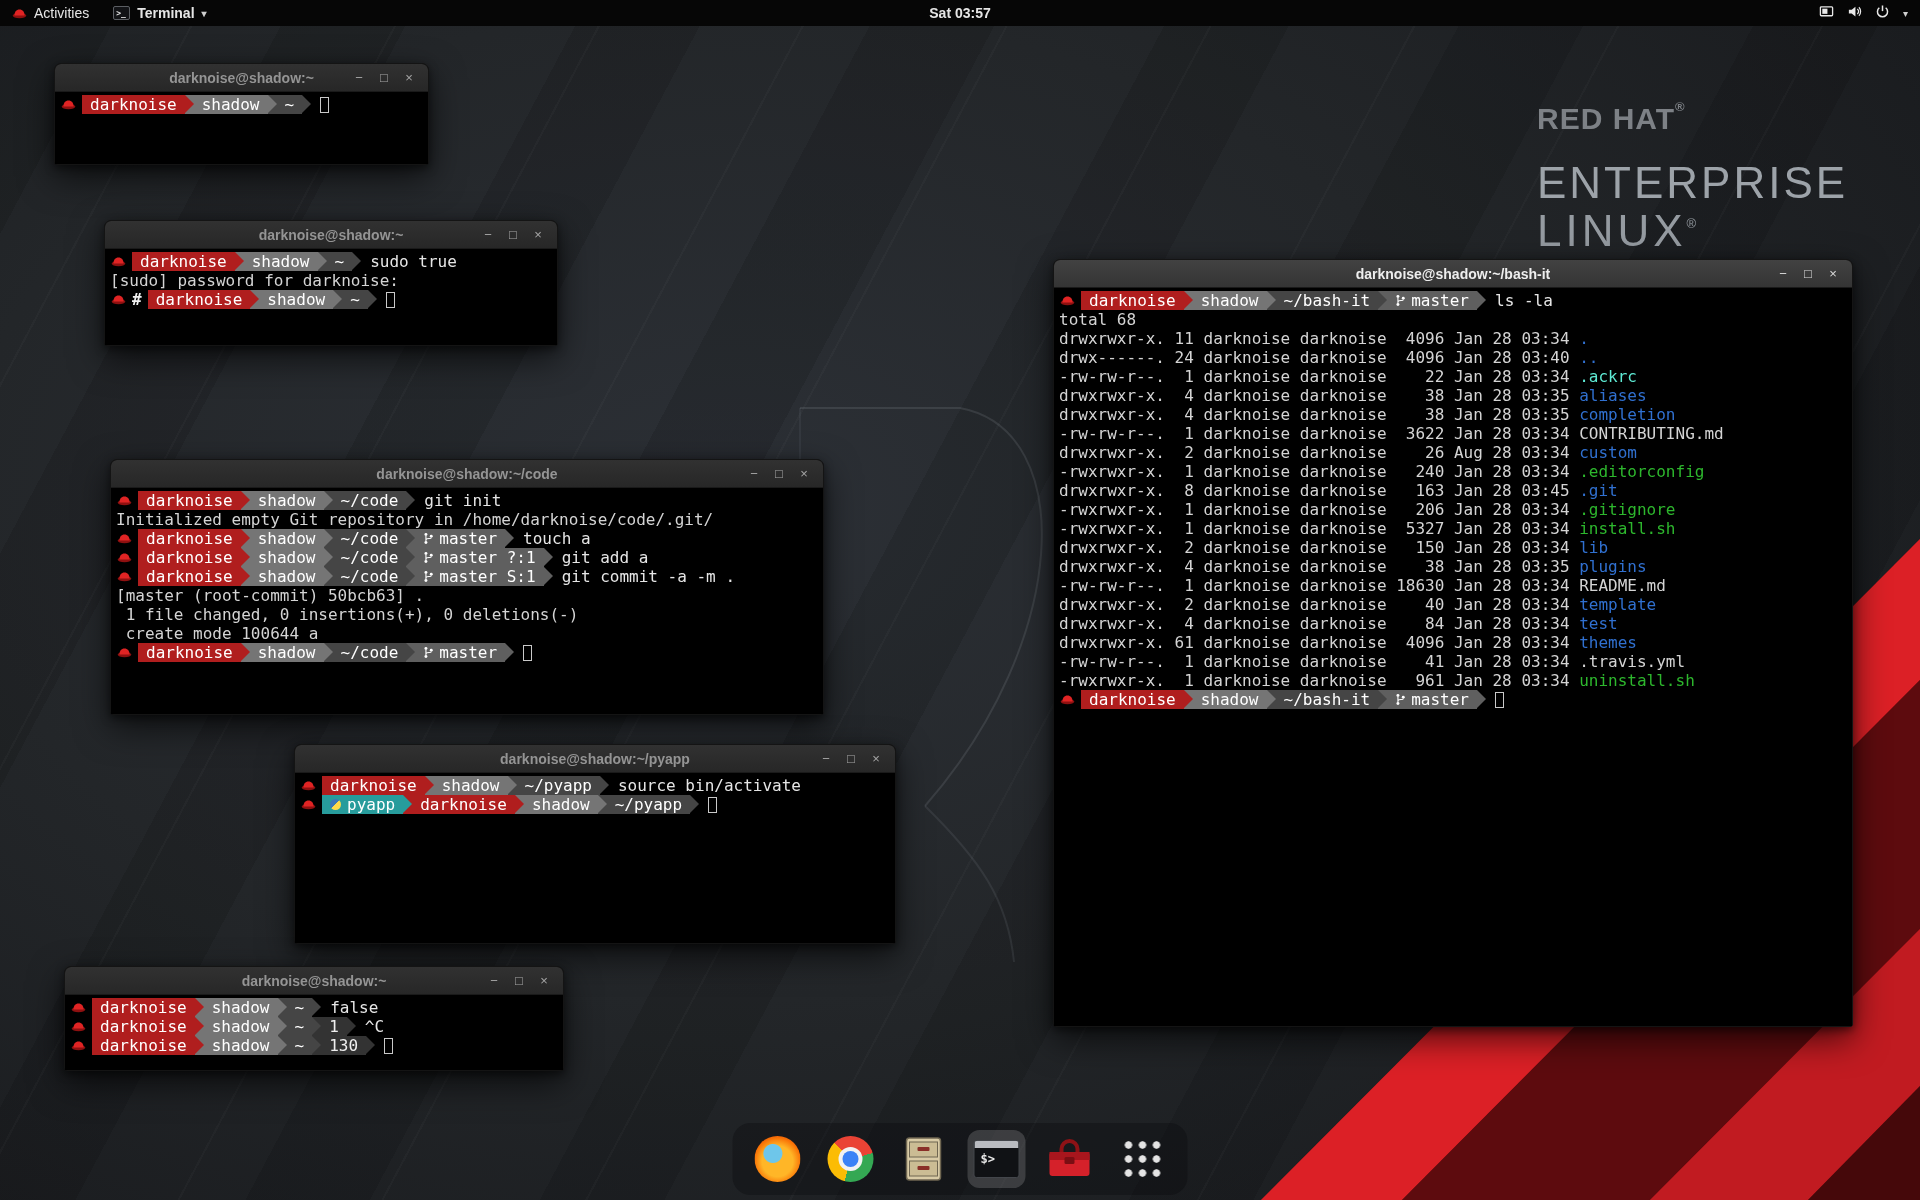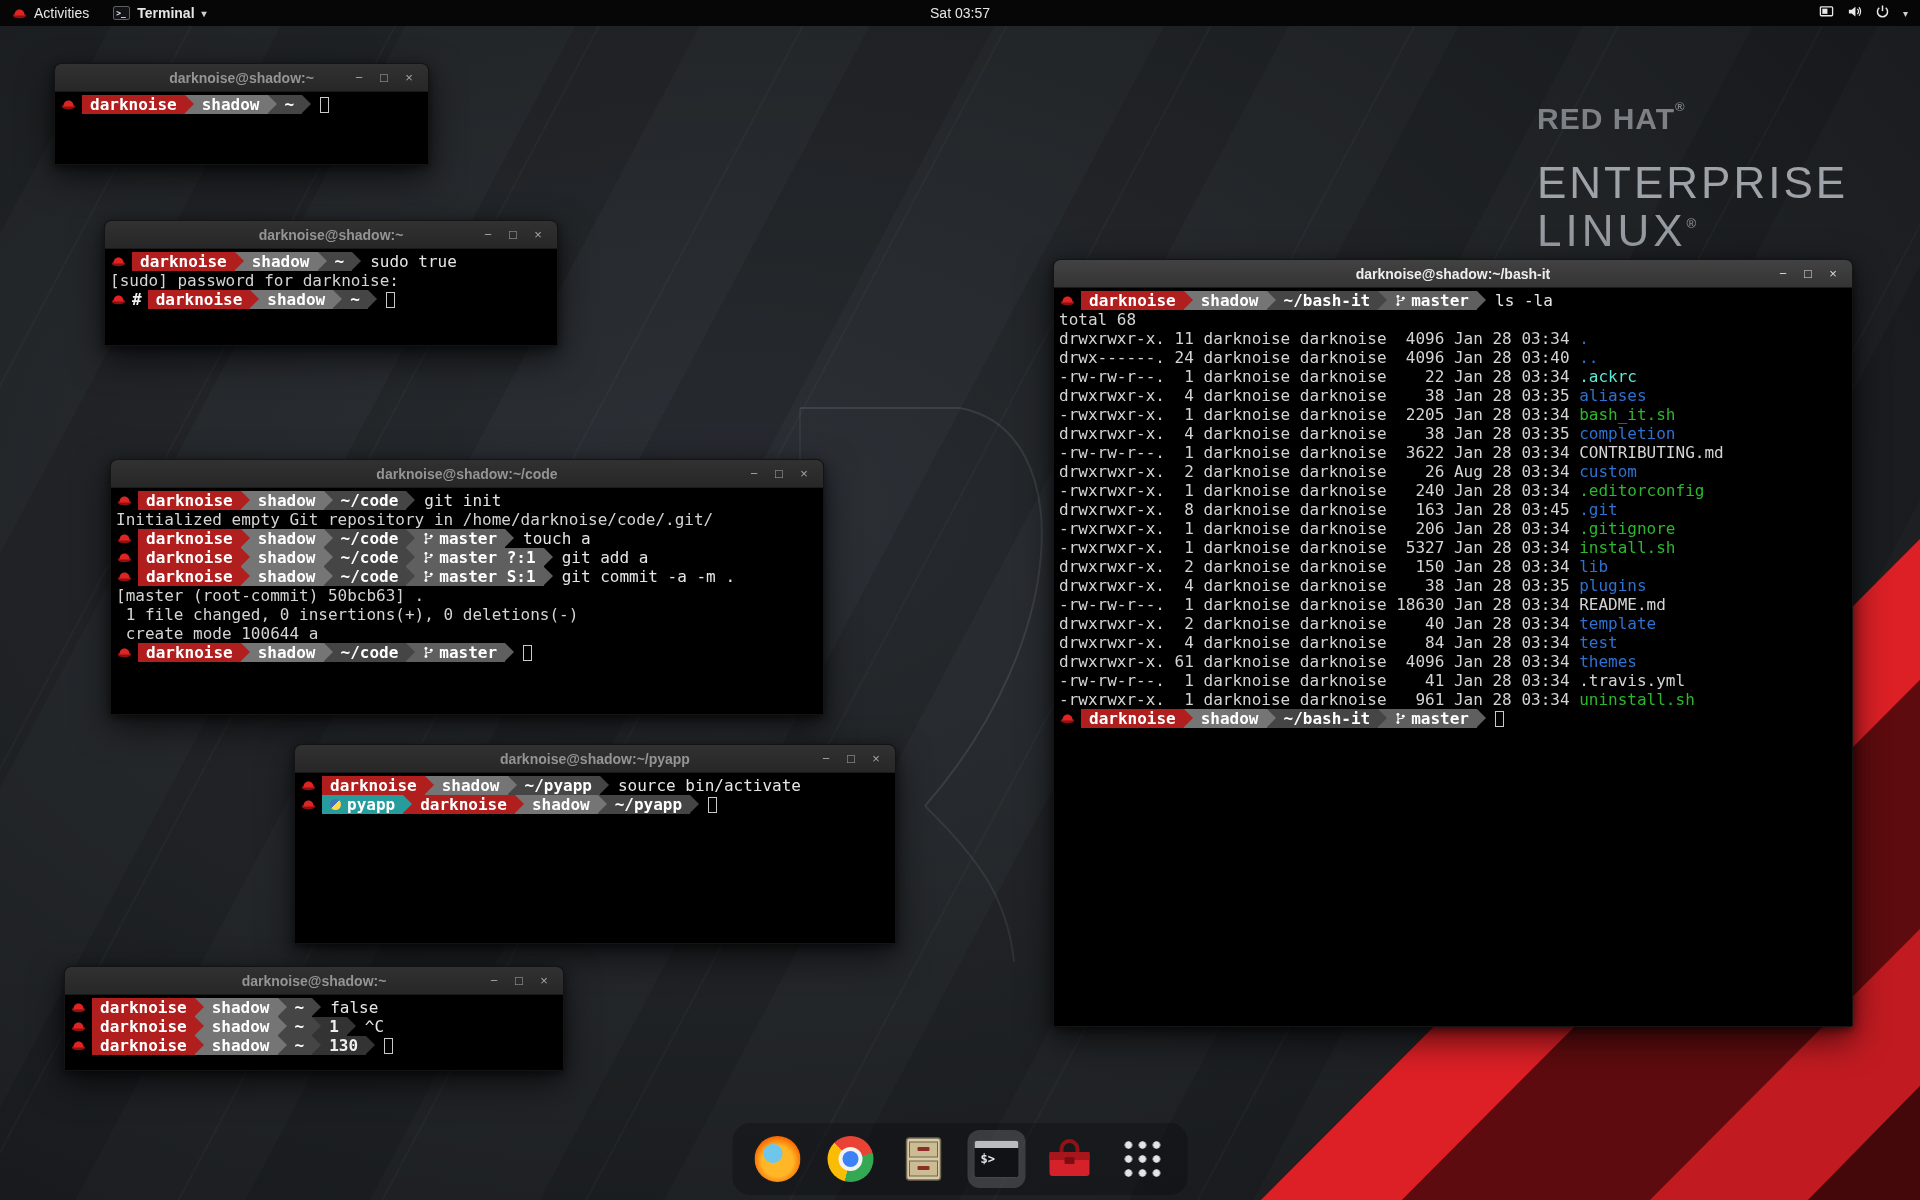--- a/index.html
+++ b/index.html
@@ -19,21 +19,21 @@
   .brand .ent{font-size:44px;letter-spacing:3px;color:#9da3a9;margin-top:24px;}
   .brand .lnx{font-size:44px;letter-spacing:4px;color:#959ba1;}
   .brand sup{font-size:13px;vertical-align:18px;letter-spacing:0;}
 
   
   .topbar{position:absolute;top:0;left:0;right:0;height:26px;background:#060606;display:flex;
     align-items:center;color:#e6e6e6;font-size:14px;z-index:100;}
   .tb-left{display:flex;align-items:center;height:100%;}
   .tb-activities{display:flex;align-items:center;gap:7px;padding:0 12px;height:100%;cursor:default;}
   .tb-appmenu{display:flex;align-items:center;gap:7px;padding:0 12px;height:100%;font-weight:bold;}
-  .tb-center{position:absolute;left:50%;transform:translateX(-50%);font-weight:normal;}
+  .tb-center{position:absolute;left:50%;transform:translateX(-50%);font-weight:bold;}
   .tb-right{margin-left:auto;display:flex;align-items:center;gap:13px;padding:0 12px;height:100%;}
   .tb-chev{font-size:10px;color:#cfcfcf;}
   .hatwrap{display:flex;align-items:center;}
   .term-mini{width:17px;height:14px;background:#121316;border:1px solid #5b5e63;border-radius:2px;
     color:#e6e6e6;font:bold 8px "DejaVu Sans Mono",monospace;display:flex;align-items:flex-start;padding:2px 0 0 2px;}
 
   
   #windows-layer{position:absolute;inset:0;z-index:10;}
   .window{position:absolute;border-radius:7px 7px 3px 3px;background:#000;border:1px solid #141414;
     box-shadow:0 12px 34px rgba(0,0,0,.65), 0 3px 9px rgba(0,0,0,.5);z-index:10;}
@@ -45,21 +45,21 @@
   .window.focused .wtitle{color:#eeeeee;}
   .wbtns{margin-left:auto;display:flex;align-items:center;gap:5px;padding-right:9px;z-index:2;}
   .wbtn{width:20px;height:20px;display:flex;align-items:center;justify-content:center;color:#a6a6a6;font-size:13px;}
   .window.focused .wbtn{color:#dcdcdc;}
   .tbody{position:absolute;top:28px;left:0;right:0;bottom:0;background:#000;padding:3px 5px;overflow:hidden;
     font-family:"DejaVu Sans Mono","Liberation Mono",monospace;font-size:16px;color:#d4d4d4;}
 
   .pl-line{display:flex;align-items:center;height:19px;}
   .hat{width:17px;height:17px;margin:0 4px 0 1px;display:flex;align-items:center;flex:0 0 17px;}
   .pre{color:#f0f0f0;font-weight:bold;margin-right:6px;white-space:pre;}
-  .seg{display:flex;align-items:center;height:19px;padding:8px 8px;font-weight:bold;white-space:pre;flex:0 0 auto;}
+  .seg{display:flex;align-items:center;height:19px;padding:8px 8px;font-weight:normal;white-space:pre;flex:0 0 auto;}
   .arrowbox{display:inline-block;width:9px;height:19px;position:relative;flex:0 0 9px;}
   .tri{position:absolute;left:0;top:0;width:0;height:0;
     border-top:9.5px solid transparent;border-bottom:9.5px solid transparent;border-left:9px solid transparent;}
   .cmd{margin-left:9px;white-space:pre;color:#e6e6e6;}
   .cursor{display:inline-block;width:9px;height:16px;border:1px solid #c9c9c9;margin-left:9px;flex:0 0 9px;}
   .out{white-space:pre;height:19px;line-height:19px;color:#d4d4d4;}
   .py-dot{display:inline-block;width:11px;height:11px;border-radius:50%;margin-right:6px;
     background:linear-gradient(135deg,#3b77b8 50%,#ffd94a 50%);}
 
   
@@ -576,21 +576,20 @@
             <span class="arrowbox" style="background: transparent;">
               <span class="tri" style="border-left-color: rgb(95, 95, 95);"></span>
             </span>
             <span class="cmd">ls -la</span>
           </div>
           <div class="out">total 68</div>
           <div class="out"><span>drwxrwxr-x. 11 darknoise darknoise  4096 Jan 28 03:34 </span><span style="color: rgb(48, 112, 208);">.</span></div>
           <div class="out"><span>drwx------. 24 darknoise darknoise  4096 Jan 28 03:40 </span><span style="color: rgb(48, 112, 208);">..</span></div>
           <div class="out"><span>-rw-rw-r--.  1 darknoise darknoise    22 Jan 28 03:34 </span><span style="color: #5eead4;">.ackrc</span></div>
           <div class="out"><span>drwxrwxr-x.  4 darknoise darknoise    38 Jan 28 03:35 </span><span style="color: rgb(48, 112, 208);">aliases</span></div>
-          <div class="out"><span>-rwxrwxr-x.  1 darknoise darknoise  2205 Jan 28 03:34 </span><span style="color: rgb(45, 183, 45);">bash_it.sh</span></div>
           <div class="out"><span>drwxrwxr-x.  4 darknoise darknoise    38 Jan 28 03:35 </span><span style="color: rgb(48, 112, 208);">completion</span></div>
           <div class="out"><span>-rw-rw-r--.  1 darknoise darknoise  3622 Jan 28 03:34 </span><span style="color: rgb(212, 212, 212);">CONTRIBUTING.md</span></div>
           <div class="out"><span>drwxrwxr-x.  2 darknoise darknoise    26 Aug 28 03:34 </span><span style="color: rgb(48, 112, 208);">custom</span></div>
           <div class="out"><span>-rwxrwxr-x.  1 darknoise darknoise   240 Jan 28 03:34 </span><span style="color: rgb(45, 183, 45);">.editorconfig</span></div>
           <div class="out"><span>drwxrwxr-x.  8 darknoise darknoise   163 Jan 28 03:45 </span><span style="color: rgb(48, 112, 208);">.git</span></div>
           <div class="out"><span>-rwxrwxr-x.  1 darknoise darknoise   206 Jan 28 03:34 </span><span style="color: rgb(45, 183, 45);">.gitignore</span></div>
           <div class="out"><span>-rwxrwxr-x.  1 darknoise darknoise  5327 Jan 28 03:34 </span><span style="color: rgb(45, 183, 45);">install.sh</span></div>
           <div class="out"><span>drwxrwxr-x.  2 darknoise darknoise   150 Jan 28 03:34 </span><span style="color: rgb(48, 112, 208);">lib</span></div>
           <div class="out"><span>drwxrwxr-x.  4 darknoise darknoise    38 Jan 28 03:35 </span><span style="color: rgb(48, 112, 208);">plugins</span></div>
           <div class="out"><span>-rw-rw-r--.  1 darknoise darknoise 18630 Jan 28 03:34 </span><span style="color: rgb(212, 212, 212);">README.md</span></div>

